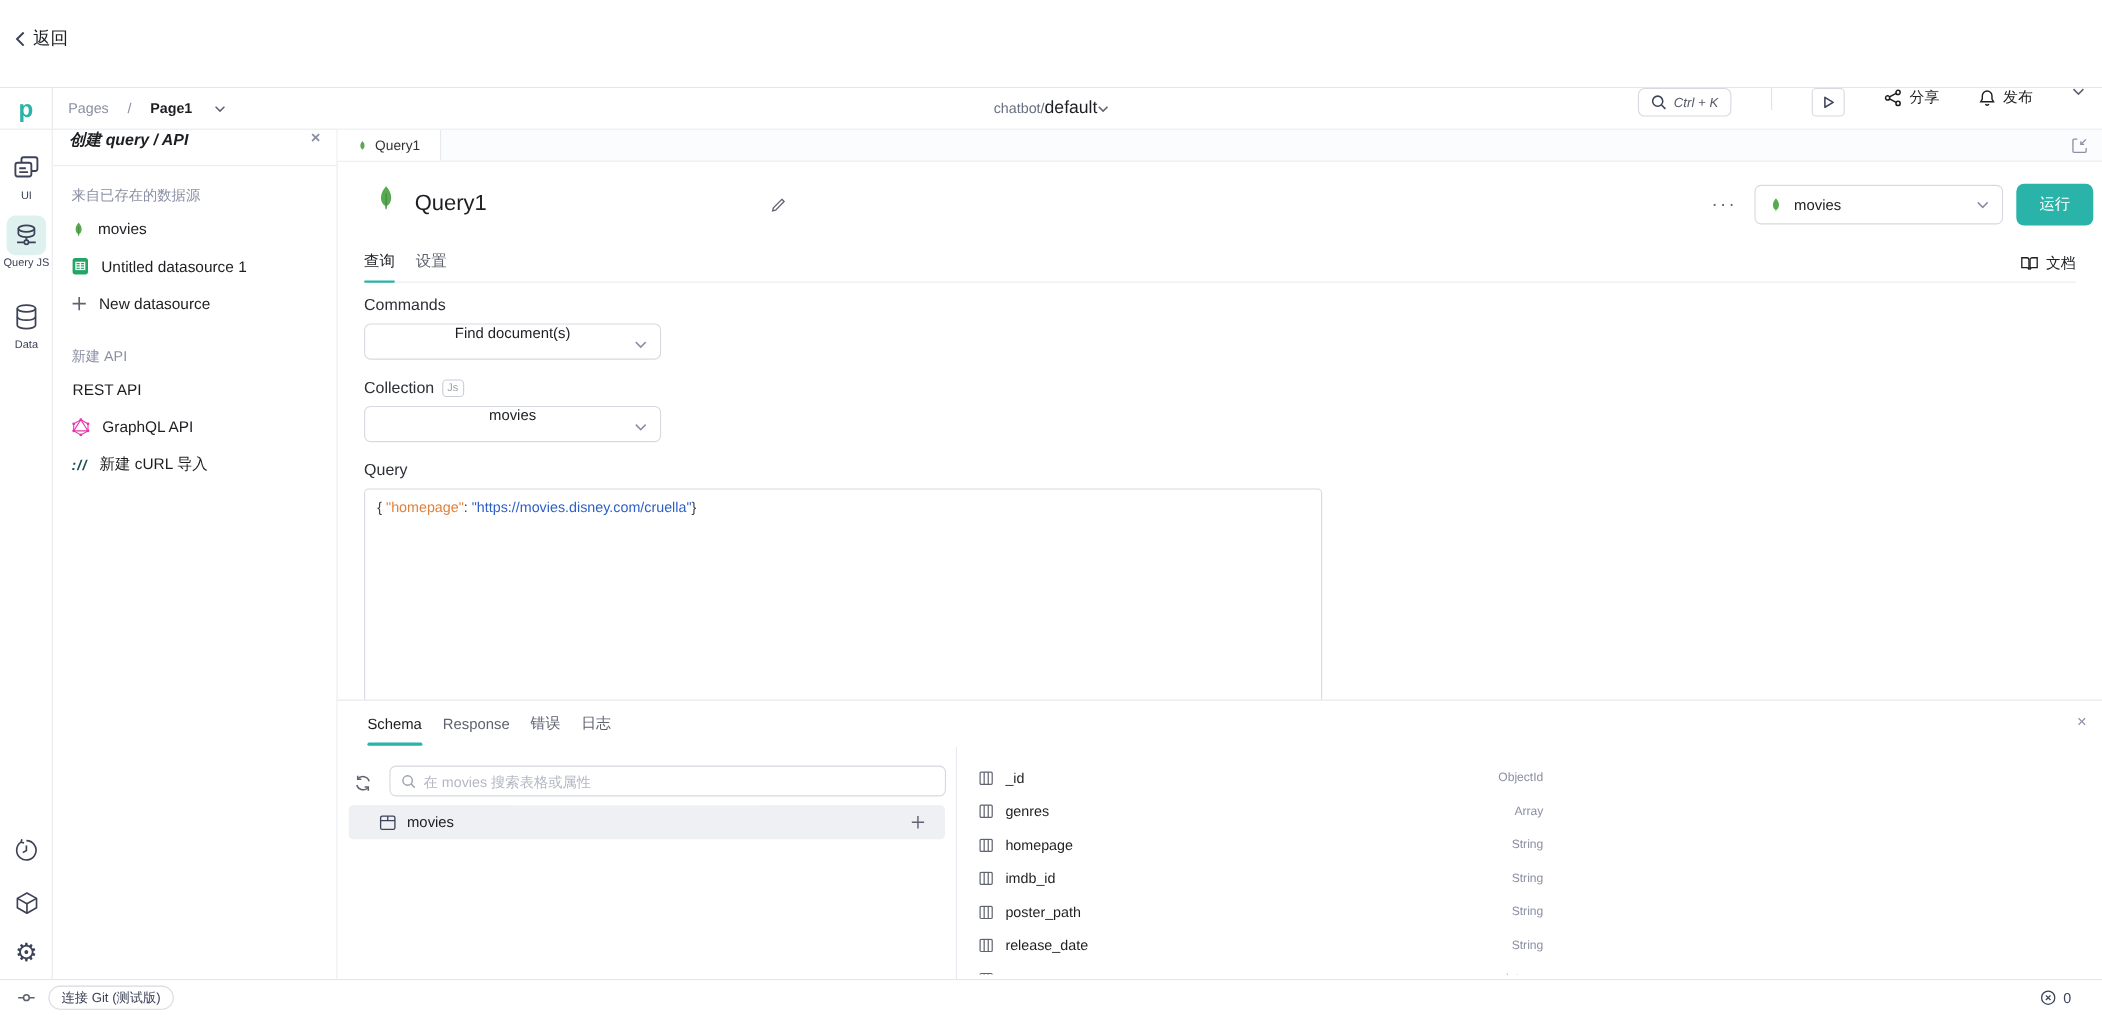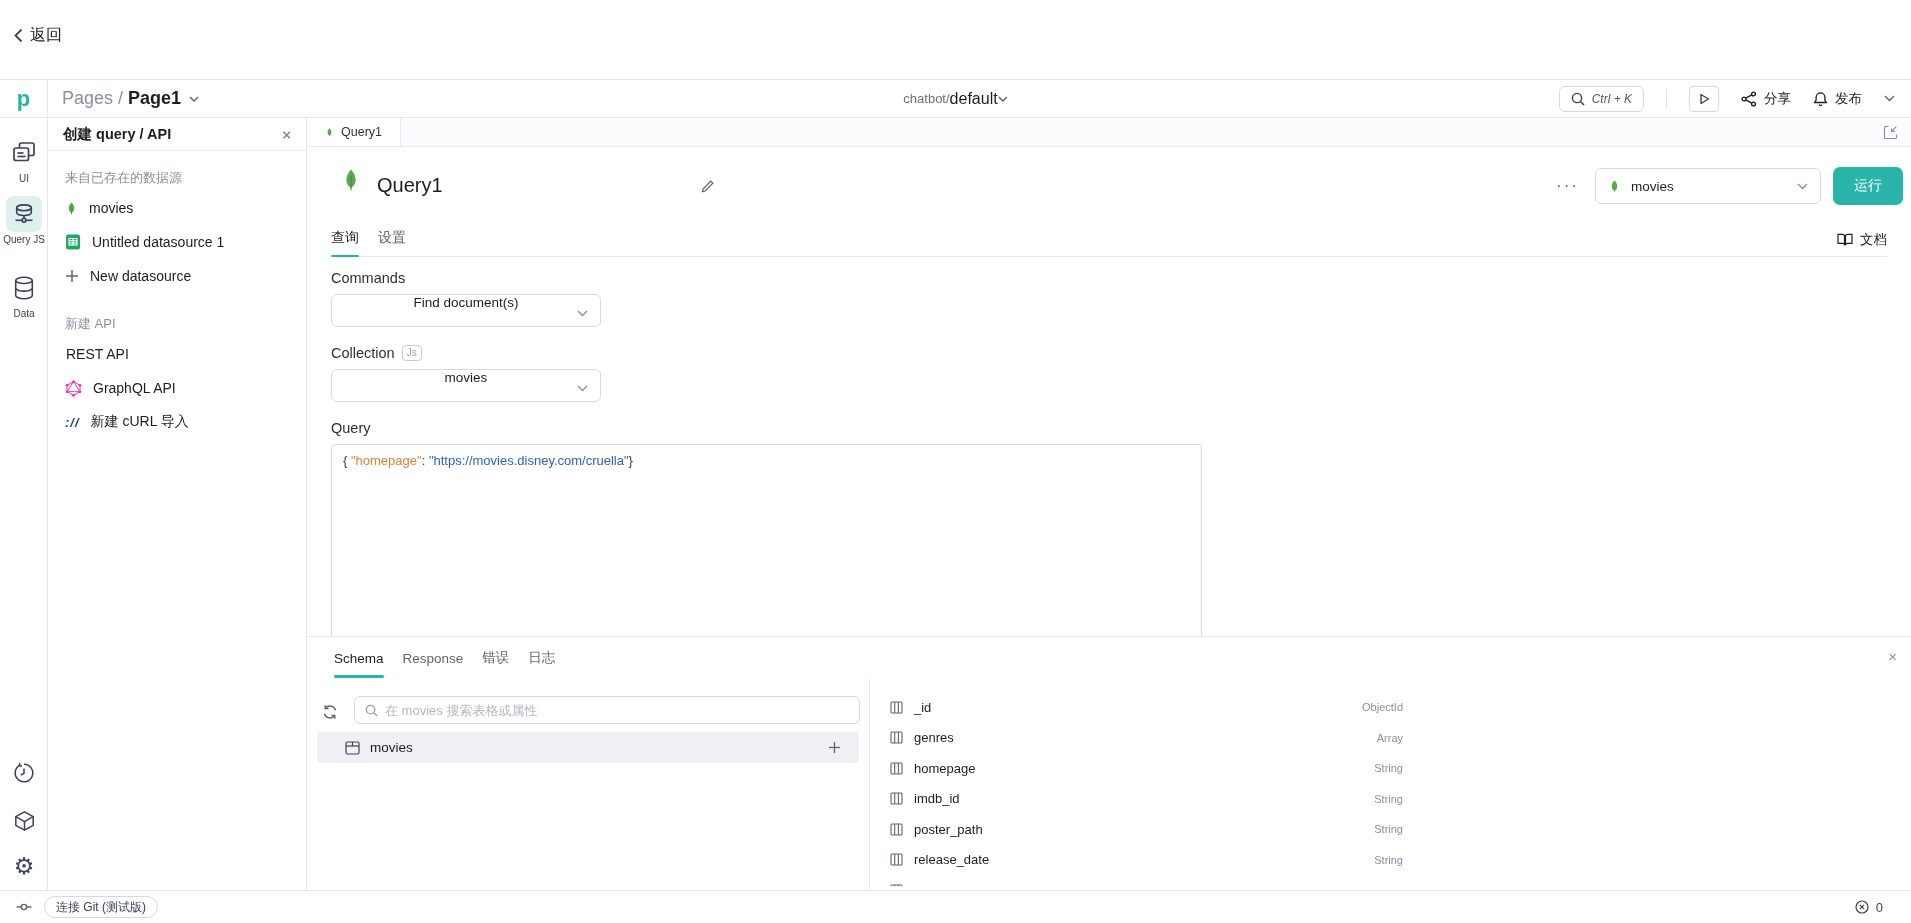--- a/index.html
+++ b/index.html
@@ -9,27 +9,27 @@
   svg{display:block;}
   
   #backbar{position:absolute;left:0;top:0;width:100%;height:79px;background:#fff;}
   #back-btn{position:absolute;left:14px;top:25px;display:flex;align-items:center;gap:7px;
             font-size:16px;color:#1c1e21;cursor:pointer;}
   
   #appbar{position:absolute;left:0;top:79px;width:100%;height:39px;background:#fff;
           border-top:1px solid #e4e6ec;border-bottom:1px solid #e4e6ec;display:flex;align-items:stretch;}
   #logo-cell{width:48px;border-right:1px solid #e4e6ec;display:flex;align-items:center;justify-content:center;
              font-weight:bold;font-size:22px;color:#2ab3a9;}
-  #breadcrumb{display:flex;align-items:center;gap:5px;padding-left:14px;font-size:18px;color:#8b8fa3;}
+  #breadcrumb{display:flex;align-items:center;gap:17px;padding-left:14px;font-size:13px;color:#8b8fa3;}
   #breadcrumb .crumb-current{color:#1c1e21;font-weight:600;}
   #breadcrumb .chev{margin-left:3px;}
   #app-switcher{position:absolute;left:50%;top:79px;height:39px;transform:translateX(-50%);
                 display:flex;align-items:center;gap:0;font-size:13px;color:#697081;z-index:2;}
   #app-switcher .env{font-size:16px;color:#1c1e21;}
-  #appbar-right{margin-left:auto;display:flex;align-items:center;gap:22px;padding-right:16px;}
+  #appbar-right{margin-left:auto;display:flex;align-items:flex-start;gap:36px;padding-right:16px;}
   .search-pill{display:flex;align-items:center;gap:7px;height:26px;padding:0 11px;
                border:1px solid #d7d9e0;border-radius:6px;color:#4a4f5e;cursor:pointer;}
   .search-pill .kbd{font-size:12px;font-style:italic;color:#555a66;}
   .vdiv{width:1px;height:20px;background:#e1e3eb;}
   .play-btn{width:30px;height:26px;border:1px solid #d7d9e0;border-radius:4px;background:#fff;
             display:flex;align-items:center;justify-content:center;cursor:pointer;}
   .hbtn{display:flex;align-items:center;gap:7px;font-size:13.5px;color:#1c1e21;font-weight:500;cursor:pointer;}
   
   #rail{position:absolute;left:0;top:118px;width:48px;height:772px;border-right:1px solid #e4e6ec;background:#fff;}
   .rail-item{position:absolute;left:0;width:48px;display:flex;flex-direction:column;align-items:center;gap:2px;
@@ -39,22 +39,22 @@
   .rail-ico.active{background:#dff1ef;}
   .rail-plain{position:absolute;left:0;width:48px;display:flex;justify-content:center;color:#3c4257;cursor:pointer;}
   
   #leftpanel{position:absolute;left:48px;top:118px;width:259px;height:772px;border-right:1px solid #e4e6ec;background:#fff;}
   .lp-tabs{position:relative;height:47px;background:#f2f4f7;border-bottom:1px solid #e4e6ec;}
   .lp-tab-active{position:absolute;left:7px;top:5px;width:120px;height:36px;background:#fff;border-radius:7px;
                  box-shadow:0 1px 3px rgba(0,0,0,.09);display:flex;align-items:center;justify-content:center;
                  font-size:13.5px;font-weight:500;color:#1c1e21;cursor:pointer;}
   .lp-tab-js{position:absolute;left:127px;top:0;width:132px;height:100%;display:flex;align-items:center;
              justify-content:center;font-size:13px;color:#5f6370;cursor:pointer;}
-  .lp-head{height:33px;display:flex;align-items:center;justify-content:space-between;padding:0 15px;
-           border-bottom:1px solid #ecedf1;font-size:14.5px;font-weight:600;color:#1c1e21;}
+  .lp-head{height:33px;display:flex;justify-content:space-between;padding:0 15px;
+           border-bottom:1px solid #ecedf1;font-size:14.5px;font-weight:600;color:#1c1e21;font-style:italic;}
   .lp-close{color:#8b8fa3;font-size:15px;cursor:pointer;line-height:1;}
   .lp-content{padding-top:10px;}
   .lp-section{padding:8px 17px 4px;font-size:13px;color:#8b8fa3;}
   .lp-row{height:34px;display:flex;align-items:center;gap:11px;padding:0 17px;font-size:14px;color:#1c1e21;cursor:pointer;}
   .lp-row.noicon{padding-left:18px;}
   .curl-glyph{font-weight:700;font-style:italic;font-size:13px;color:#1b4e4e;letter-spacing:1px;}
   .mt14{margin-top:14px;}
   
   #main{position:absolute;left:307px;top:118px;width:1604px;height:772px;background:#fff;}
   #qtabs{position:absolute;left:0;top:0;right:0;height:29px;background:#fbfcfd;border-bottom:1px solid #e9eaef;display:flex;}

